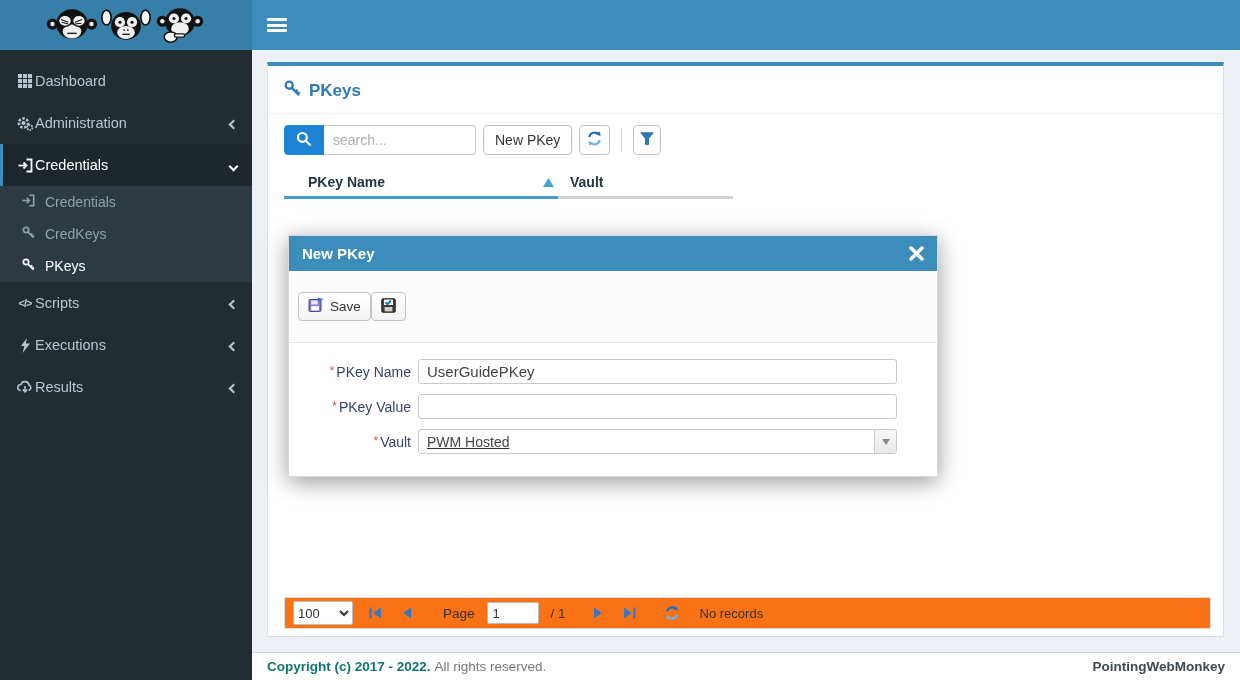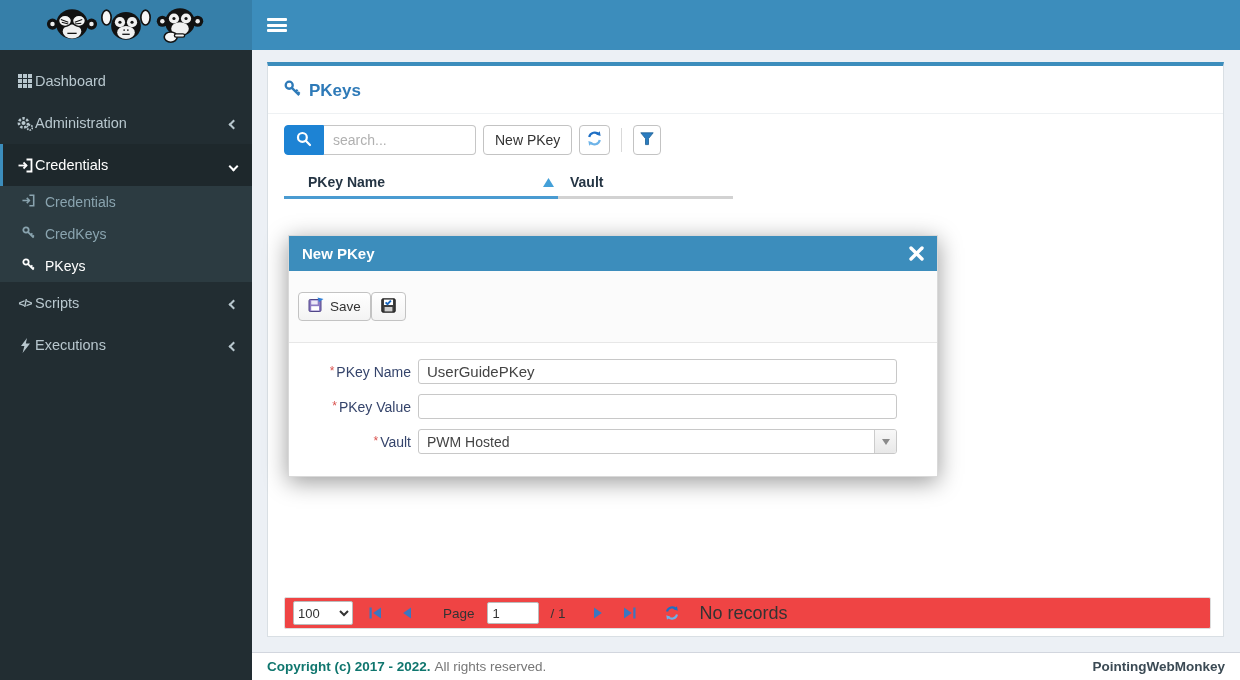--- a/index.html
+++ b/index.html
@@ -53,48 +53,48 @@
   .vdivider { width:1px; height:24px; background:#d9d9d9; margin:0 4px; }
 
   .thead { display:flex; margin:7px 0 0 16px; }
   .th-cell { display:flex; align-items:flex-end; font-weight:bold; color:#253544; font-size:14px;
              padding-bottom:6px; cursor:pointer; }
   .th-cell.c1 { width:274px; padding-left:24px; border-bottom:3px solid #4a9bd1; justify-content:space-between; }
   .th-cell.c2 { width:175px; padding-left:12px; border-bottom:3px solid #d2d2d2; }
   .sort-asc { margin-right:4px; }
 
   
-  .pager { position:absolute; left:16px; right:12px; bottom:7px; height:32px; background:#ef4444;
+  .pager { position:absolute; left:16px; right:12px; bottom:7px; height:32px; background:#f97316;
            border:1px solid #dcdcdc; border-radius:2px; display:flex; align-items:center; gap:12px; padding:0 8px; }
   .pager select { height:24px; width:60px; font-size:13px; font-family:"Liberation Sans",sans-serif; color:#333;
                   border:1px solid #bbb; border-radius:2px; background:#fff; }
   .pgbtn { display:flex; align-items:center; justify-content:center; width:20px; height:20px; cursor:pointer; }
   .pager .lbl { font-size:13.5px; color:#333; }
   .page-input { width:52px; height:22px; border:1px solid #bbb; border-radius:2px; padding:0 5px; font-size:13px;
                 color:#333; font-family:"Liberation Sans",sans-serif; }
-  .pager .status { margin-left:6px; font-size:18px; color:#333; }
+  .pager .status { margin-left:6px; font-size:13px; color:#333; }
 
   
   .modal { position:absolute; left:288px; top:235px; width:650px; background:#fff;
            box-shadow:0 5px 22px rgba(0,0,0,.4); border:1px solid rgba(0,0,0,.15); }
   .modal-header { height:35px; background:#3c8dbc; color:#fff; display:flex; align-items:center;
                   padding:0 13px; font-size:15px; font-weight:bold; }
   .modal-close { margin-left:auto; cursor:pointer; display:flex; align-items:center; }
   .modal-toolbar { padding:21px 9px; background:#fbfbfb; border-bottom:1px solid #e7e7e7; display:flex; }
   .tbtn { height:29px; background:linear-gradient(#ffffff,#f3f3f3); border:1px solid #c3c3c3; border-radius:4px;
           padding:0 9px; font-size:13.5px; color:#333; cursor:pointer; display:flex; align-items:center; gap:6px;
           font-family:"Liberation Sans",sans-serif; }
   .modal-body { padding:16px 0 22px; }
   .form-row { display:flex; align-items:center; margin-bottom:10px; }
   .form-label { width:129px; text-align:right; color:#35446b; font-size:14px; padding-right:7px; }
   .req { color:#d9534f; font-size:12px; vertical-align:top; margin-right:2px; }
   .form-input { width:479px; height:25px; border:1px solid #c8c8c8; border-radius:3px; padding:0 8px;
                 font-size:15px; color:#444; font-family:"Liberation Sans",sans-serif; }
   .combo { width:479px; height:25px; border:1px solid #c8c8c8; border-radius:3px; display:flex;
-           align-items:center; background:#fff; overflow:hidden; cursor:pointer; }
+           align-items:center; background:#fff; overflow:hidden; cursor:pointer;text-decoration:underline; }
   .combo-text { flex:1; padding:0 8px; font-size:14px; color:#444; }
   .combo-btn { width:22px; height:100%; background:linear-gradient(#f8f8f8,#e8e8e8); border-left:1px solid #ccc;
                display:flex; align-items:center; justify-content:center; cursor:pointer; }
 
   
   .footer { position:absolute; left:252px; right:0; bottom:0; height:28px; background:#fff;
             border-top:1px solid #d2d6de; display:flex; align-items:center; padding:0 15px; font-size:13.5px; }
   .footer .strong { font-weight:bold; color:#0f766e; }
   .footer .muted { color:#777; margin-left:4px; }
   .footer .brand { margin-left:auto; font-weight:bold; color:#3b4a54; }
@@ -239,20 +239,31 @@
   <div class="sb-item">
     <span class="sb-icon">
       <svg width="11" height="15" viewBox="0 0 11 15">
           <polygon points="7,0 1,8 4.4,8 2.6,15 10,5.4 5.8,5.4" fill="currentColor"></polygon>
         </svg>
     </span>
     <span>Executions</span>
     <span class="chev-wrap"><span class="chev left"></span></span>
   </div>
 
+  <div class="sb-item">
+    <span class="sb-icon">
+      <svg width="16" height="14" viewBox="0 0 16 14" fill="none" stroke="currentColor" stroke-width="1.6">
+        <path d="M3.6 10.5a3 3 0 0 1 .3-6A4.2 4.2 0 0 1 12 5a2.9 2.9 0 0 1-.4 5.5"></path>
+        <path d="M8 6v5.5"></path>
+          <path d="M5.8 9.5L8 11.8l2.2-2.3"></path>
+      </svg>
+    </span>
+    <span>Results</span>
+    <span class="chev-wrap"><span class="chev left"></span></span>
+  </div>
 </div>
 
 <div class="content">
   <div class="panel">
     <div class="panel-heading">
       <span>
         <svg width="17" height="17" viewBox="0 0 14 14" fill="none" stroke="#2e7ab8" stroke-width="1.9">
           <circle cx="4.3" cy="4.3" r="2.9"></circle>
             <path d="M6.5 6.5l6 6"></path>
             <path d="M9.6 9.6l1.6-1.6"></path>

